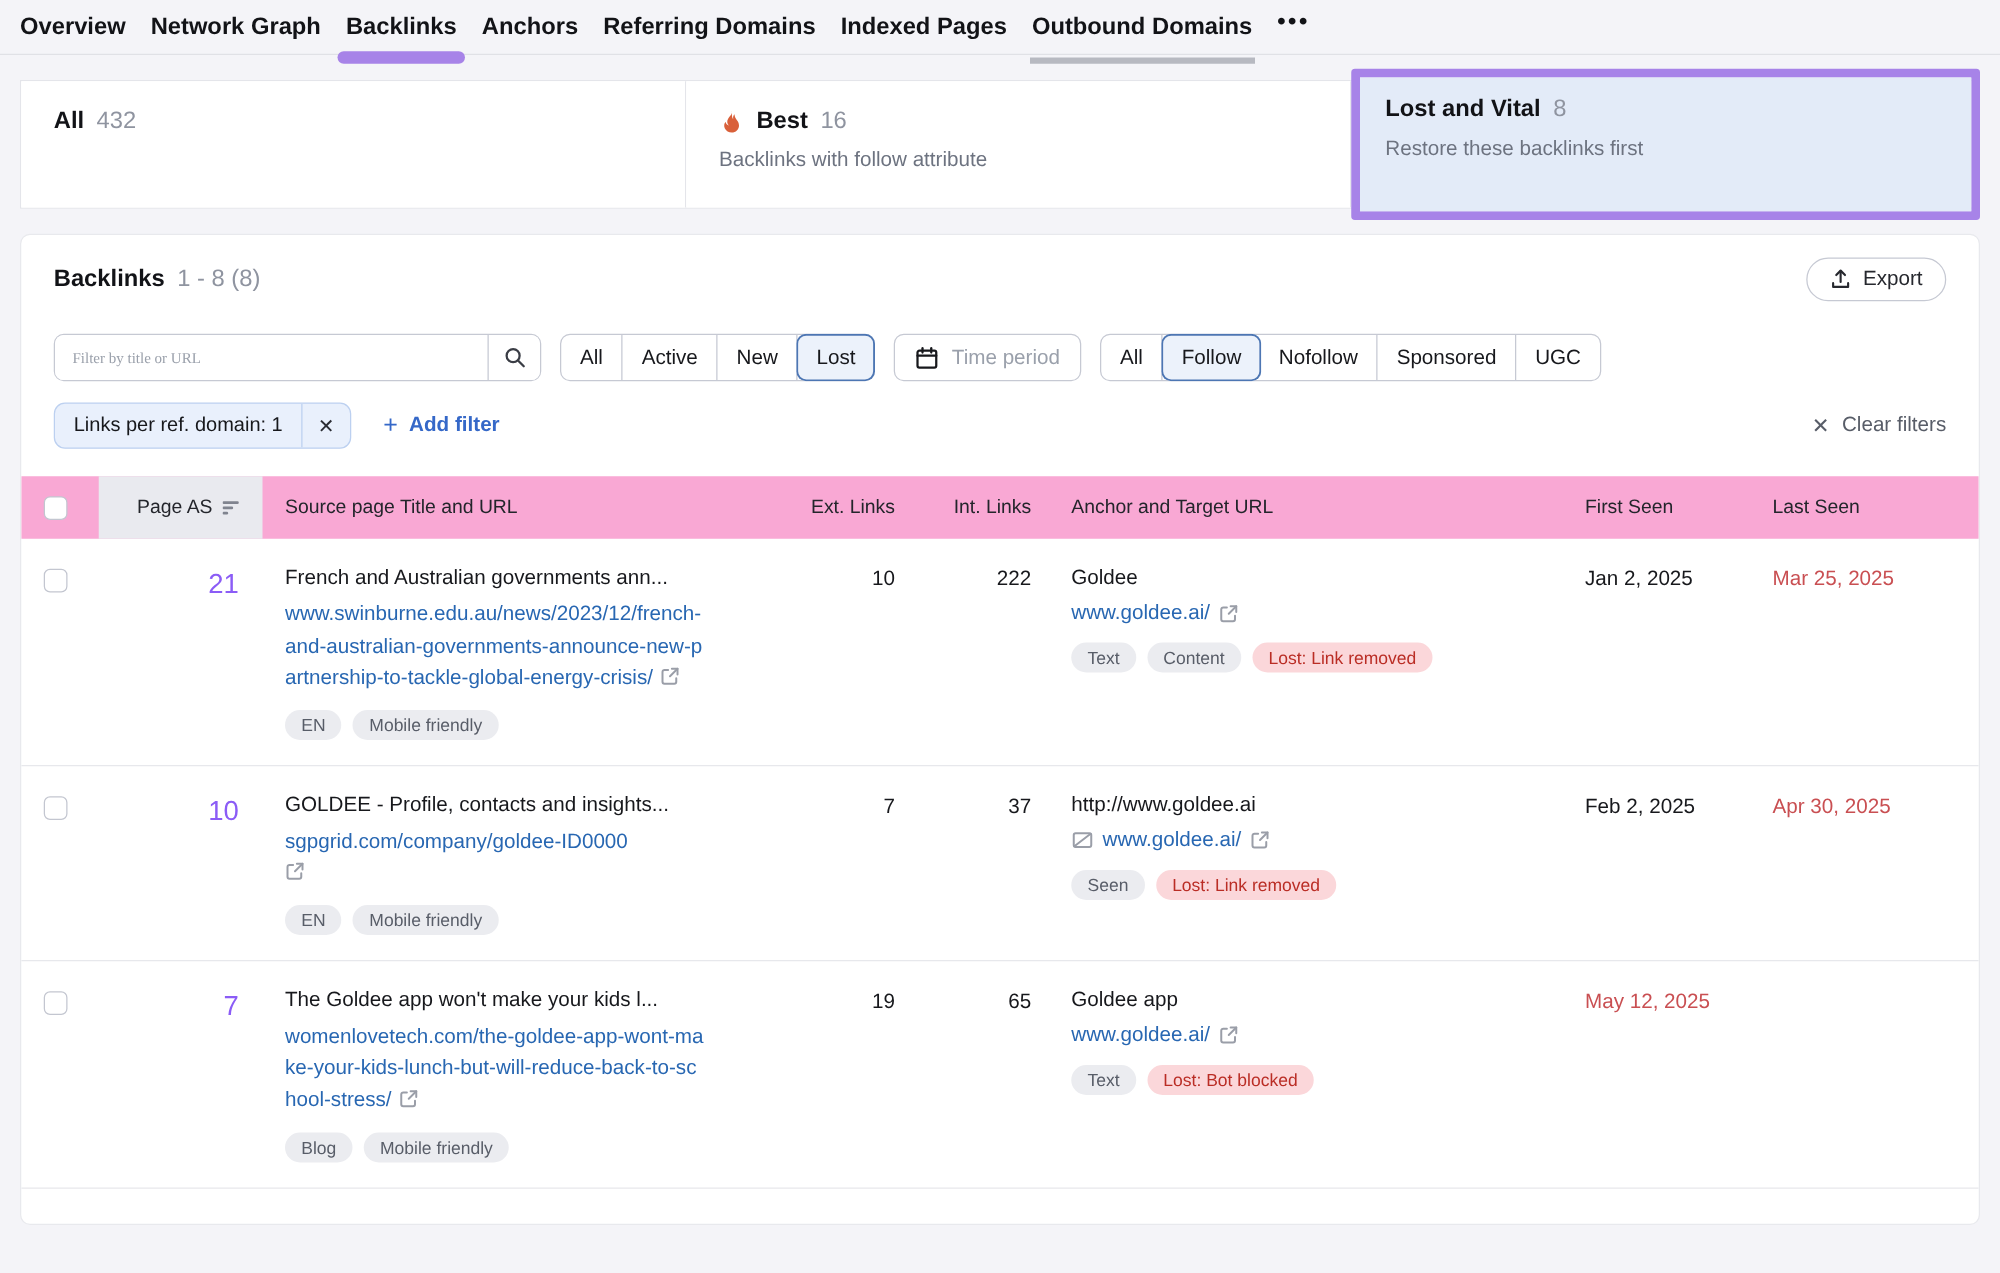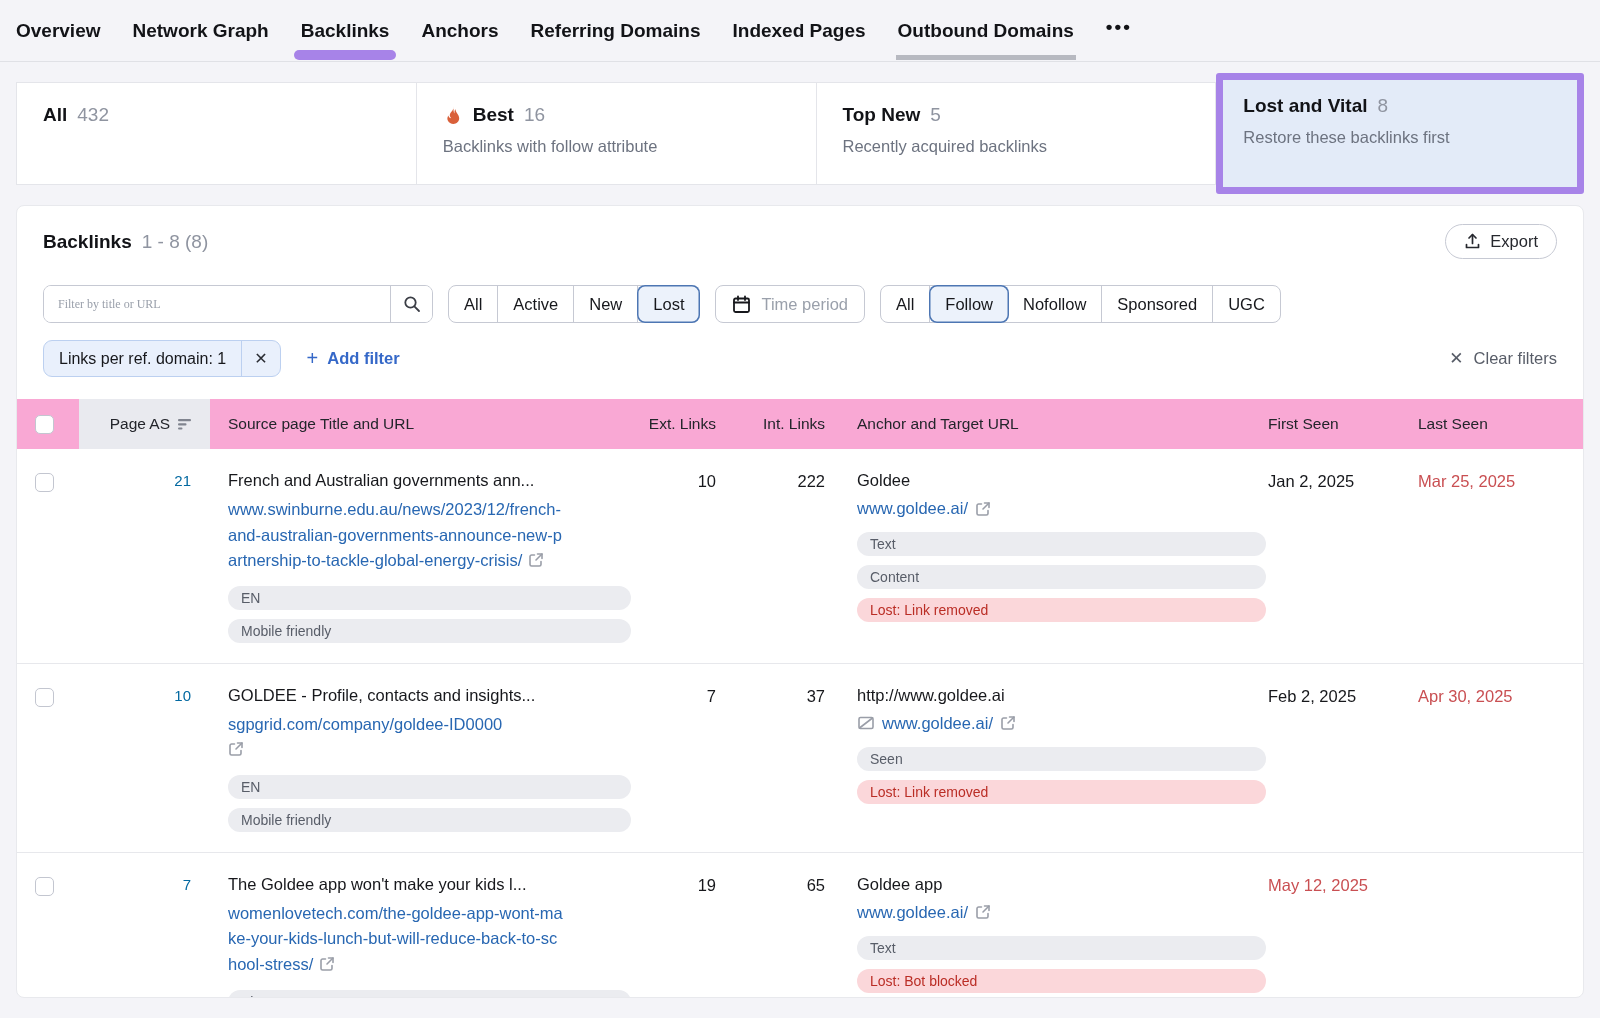--- a/index.html
+++ b/index.html
@@ -5,24 +5,24 @@
   * { margin: 0; padding: 0; box-sizing: border-box; }
   html, body { width: 1600px; height: 1018px; overflow: hidden; }
   body {
     font-family: "Liberation Sans", "DejaVu Sans", sans-serif;
     background: #f4f4f8;
     color: #17181c;
   }
 
   
   .topnav {
-    height: 62px;
-    display: flex;
-    align-items: center;
-    gap: 32px;
+    height: 44px;
+    display: flex;
+    align-items: center;
+    gap: 20px;
     padding: 0 16px;
     border-bottom: 1px solid #e0e1e6;
     position: relative;
   }
   .topnav .tab {
     font-size: 19px;
     font-weight: 600;
     color: #121317;
     cursor: pointer;
     position: relative;
@@ -296,36 +296,36 @@
   .checkbox {
     width: 19px; height: 19px;
     border: 1.5px solid #c3c6d0;
     border-radius: 5px;
     background: #fff;
     cursor: pointer;
   }
   .cell-as {
     text-align: right;
     padding-right: 19px;
-    font-size: 15px;
-    color: #0369a1;
+    font-size: 22px;
+    color: #8b5cf6;
     padding-top: 1px;
   }
   .cell-source { padding-left: 18px; }
   .src-title { font-size: 16.5px; color: #17181c; margin-bottom: 7px; }
   .src-url {
     max-width: 338px;
     font-size: 16.5px;
     line-height: 1.55;
     color: #2867b2;
     word-break: break-all;
     cursor: pointer;
   }
   .ext-ico { display: inline-block; vertical-align: -2px; margin-left: 6px; cursor: pointer; }
-  .tags-row { display: flex; gap: 9px; margin-top: 12px; flex-wrap: wrap; flex-direction: column; }
+  .tags-row { display: flex; gap: 9px; margin-top: 12px; flex-wrap: wrap; }
   .tag {
     background: #ebecf0;
     color: #585d68;
     font-size: 14px;
     padding: 4px 13px;
     border-radius: 14px;
     white-space: nowrap;
   }
   .tag.red {
     background: #fbd7da;
@@ -384,27 +384,20 @@
     <div class="card-title-row">
       <span>
         <svg width="20" height="21" viewBox="0 0 20 21">
           <path d="M10.6 1.2 C11 4.6 8.6 6 7.4 8.1 C6.3 10.1 6.7 12 8.2 13.3 C6.8 13.1 5.6 11.9 5.4 10.4 C4.3 11.8 4 13.8 4.8 15.5 C5.8 17.7 8 19 10.4 19 C13.6 19 16.2 16.5 16.2 13.3 C16.2 9.3 12.7 8.4 12.6 4.3 C11.6 5.3 11.2 6.9 11.6 8.4 C10.5 7.3 10.3 4.9 10.6 1.2 Z" fill="#d9603a"></path>
         </svg>
       </span>
       <span class="card-title">Best</span>
       <span class="card-count">16</span>
     </div>
     <div class="card-sub">Backlinks with follow attribute</div>
-  </div>
-  <div class="card">
-    <div class="card-title-row">
-      <span class="card-title">Top New</span>
-      <span class="card-count">5</span>
-    </div>
-    <div class="card-sub">Recently acquired backlinks</div>
   </div>
   <div class="card-highlight-wrap">
     <div class="card">
       <div class="card-title-row">
         <span class="card-title">Lost and Vital</span>
         <span class="card-count">8</span>
       </div>
       <div class="card-sub">Restore these backlinks first</div>
     </div>
   </div>

